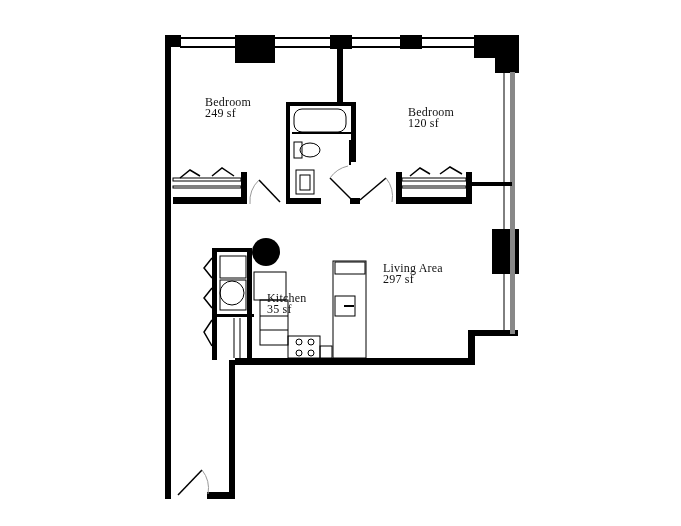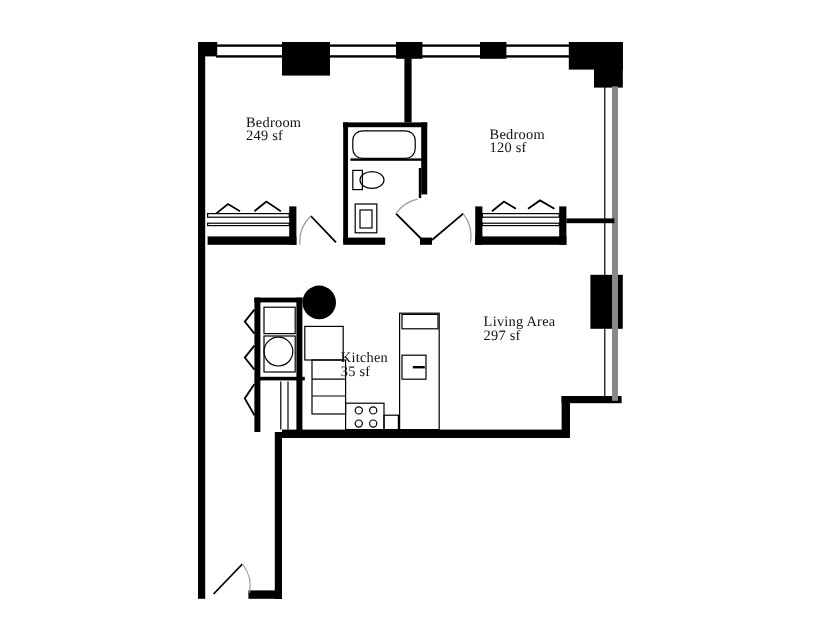--- a/index.html
+++ b/index.html
@@ -126,20 +126,20 @@
 </svg>
 
 <div class="room-label" style="left:205px; top:97px; width:60px;">
   <span>Bedroom</span>
   <span>249 sf</span>
 </div>
 <div class="room-label" style="left:408px; top:107px; width:60px;">
   <span>Bedroom</span>
   <span>120 sf</span>
 </div>
-<div class="room-label" style="left:403px; top:263px; width:80px;">
+<div class="room-label" style="left:383px; top:263px; width:80px;">
   <span>Living Area</span>
   <span>297 sf</span>
 </div>
-<div class="room-label" style="left:284px; top:293px; width:50px;">
+<div class="room-label" style="left:267px; top:293px; width:50px;">
   <span>Kitchen</span>
   <span>35 sf</span>
 </div>
 
 </body></html>

